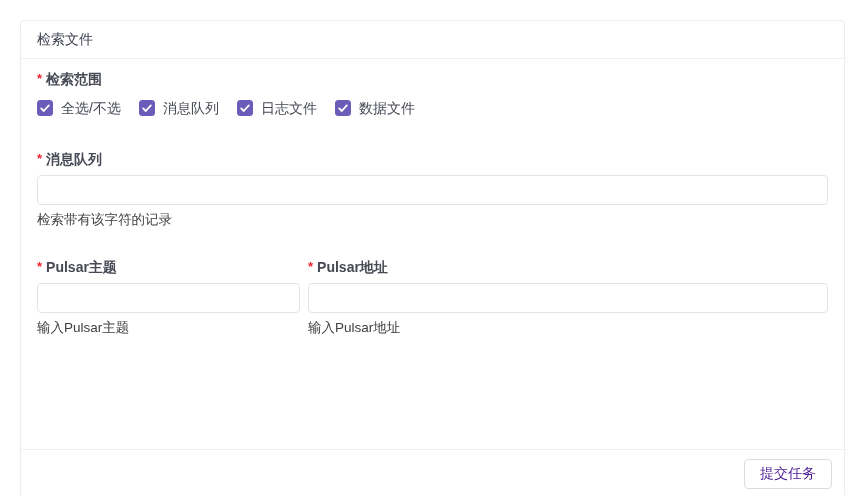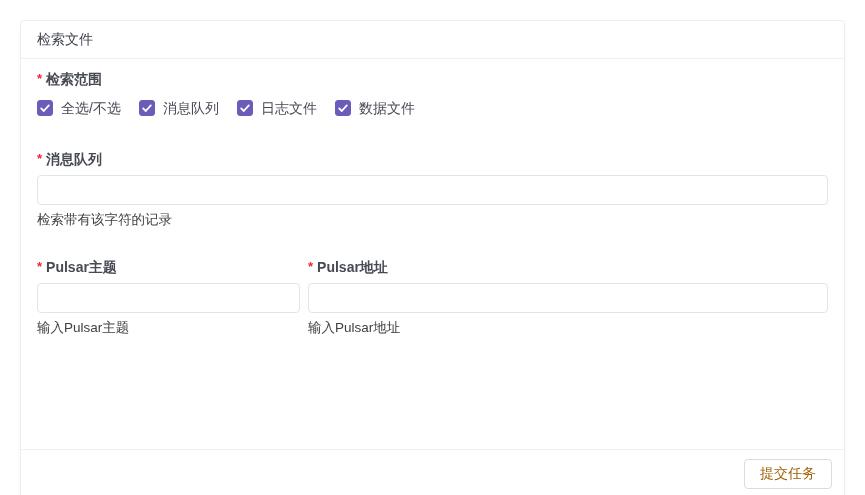--- a/index.html
+++ b/index.html
@@ -104,21 +104,21 @@
     justify-content:flex-end;
     padding:0 12px;
   }
   .submit-btn{
     height:30px;
     padding:0 15px;
     background:#fff;
     border:1px solid #dcdcde;
     border-radius:4px;
     font-size:14px;
-    color:#a16207;
+    color:#4c1d95;
     font-family:inherit;
     cursor:pointer;
   }
 </style>
 </head>
 <body>
 
 <div class="card">
 
   <div class="card-header">

